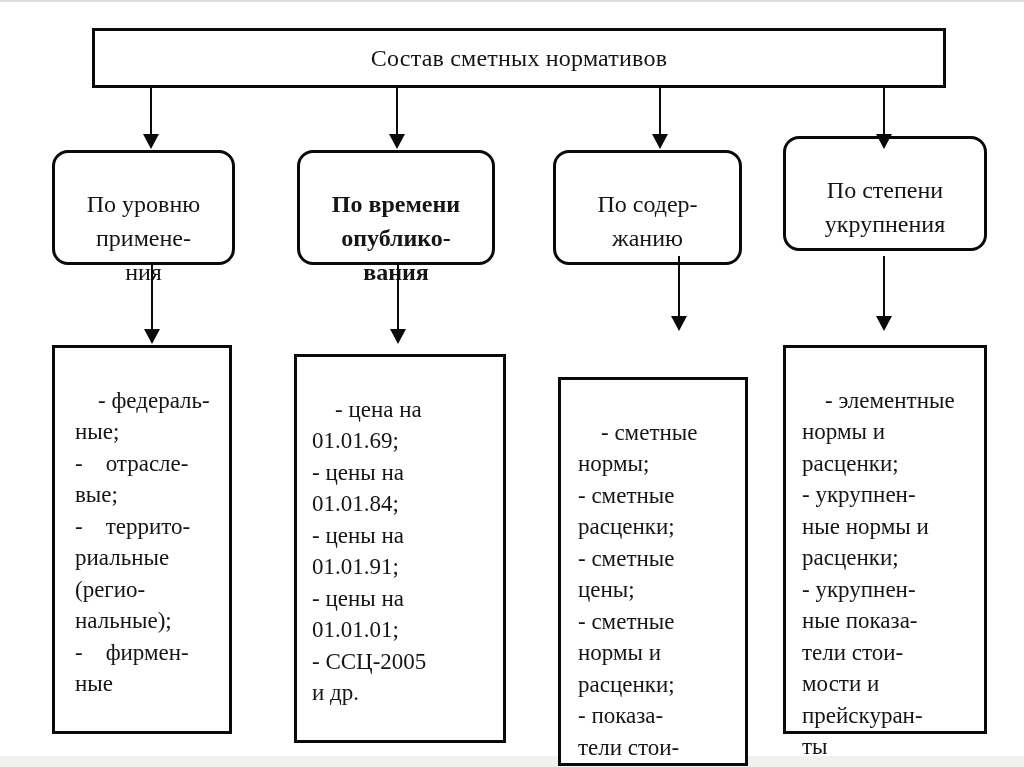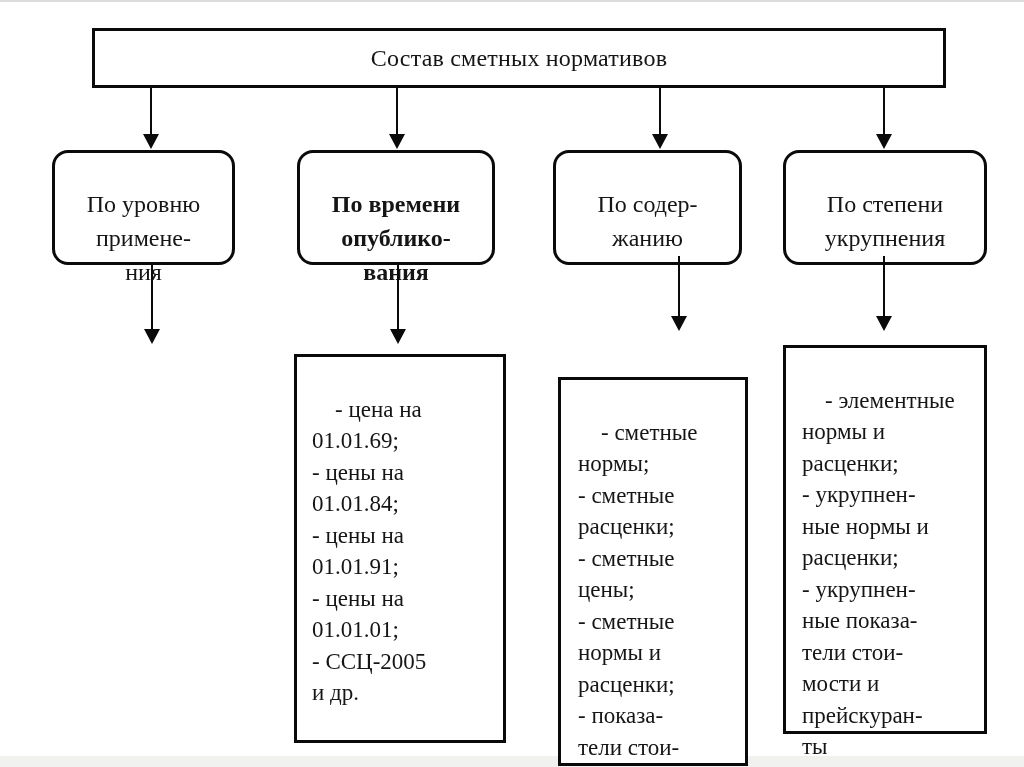--- a/index.html
+++ b/index.html
@@ -95,21 +95,21 @@
   </div>
   <div class="box cat-box" style="left:297px; top:150px; width:198px; height:115px;font-weight:bold;">
     <span>По времени
 опублико-
 вания</span>
   </div>
   <div class="box cat-box" style="left:553px; top:150px; width:189px; height:115px;">
     <span>По содер-
 жанию</span>
   </div>
-  <div class="box cat-box" style="left:783px; top:150px; width:204px; height:115px;">
+  <div class="box cat-box" style="left:783px; top:136px; width:204px; height:115px;">
     <span>По степени
 укрупнения</span>
   </div>
 
   <div class="arrow" style="left:144px; top:265px; height:79px;">
       <div class="shaft"></div>
       <div class="head"></div>
     </div>
   <div class="arrow" style="left:390px; top:265px; height:79px;">
       <div class="shaft"></div>
@@ -117,20 +117,32 @@
     </div>
   <div class="arrow" style="left:671px; top:256px; height:75px;">
       <div class="shaft"></div>
       <div class="head"></div>
     </div>
   <div class="arrow" style="left:876px; top:256px; height:75px;">
       <div class="shaft"></div>
       <div class="head"></div>
     </div>
 
+  <div class="box detail-box" style="left:52px; top:345px; width:180px; height:389px; padding-left:20px;">
+    <span>- федераль-
+ные;
+-    отрасле-
+вые;
+-    террито-
+риальные
+(регио-
+нальные);
+-    фирмен-
+ные</span>
+  </div>
   <div class="box detail-box" style="left:294px; top:345px; width:212px; height:389px; padding-left:15px;margin-top:9px;">
     <span>- цена на
 01.01.69;
 - цены на
 01.01.84;
 - цены на
 01.01.91;
 - цены на
 01.01.01;
 - ССЦ-2005

